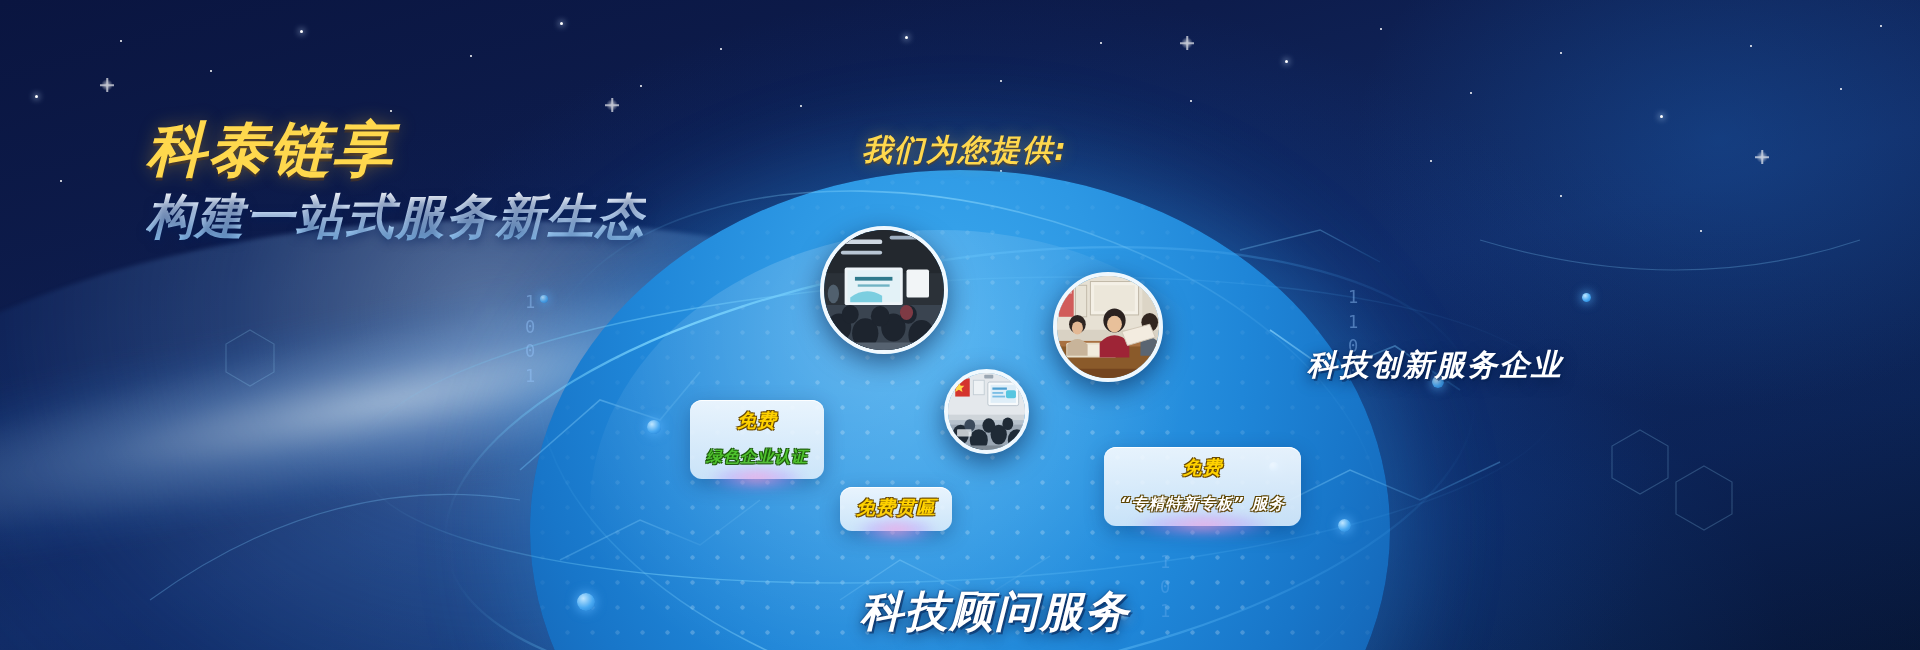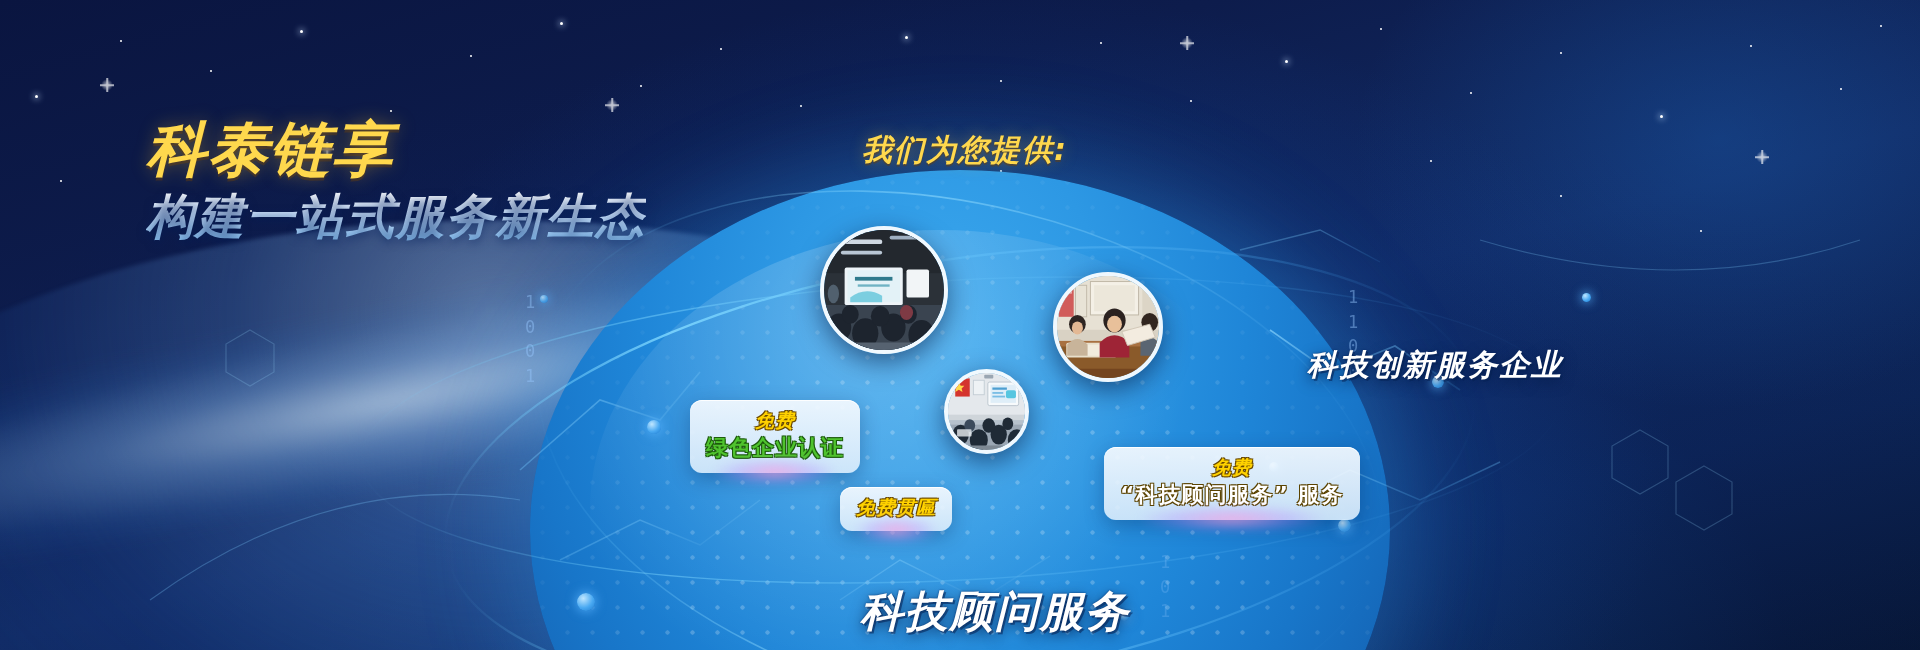--- a/index.html
+++ b/index.html
@@ -146,22 +146,22 @@
     box-shadow:0 6px 20px rgba(0,30,80,.30), inset 0 1px 0 rgba(255,255,255,.9);
     padding:9px 16px 11px; text-align:center; white-space:nowrap;
   }
   .badge .l1{
     font-size:19px; font-weight:700; font-style:italic; color:#ffd200;
     letter-spacing:1px; line-height:1.25;
     text-shadow:-1px -1px 0 #6b4a00, 1px -1px 0 #6b4a00, -1px 1px 0 #6b4a00, 1px 1px 0 #6b4a00;
     font-family:"DejaVu Sans","Liberation Sans",sans-serif;
   }
   .badge .l2{
-    font-size:22px; font-weight:700; 
-    letter-spacing:1px; line-height:1.3; margin-top:1px;
+    font-size:16px; font-weight:700; font-style:italic;
+    letter-spacing:1px; line-height:1.3; margin-top:14px;
     font-family:"DejaVu Sans","Liberation Sans",sans-serif;
   }
   .l2.green{ color:#4fc32e; text-shadow:-1px -1px 0 #1d5c0c,1px -1px 0 #1d5c0c,-1px 1px 0 #1d5c0c,1px 1px 0 #1d5c0c; }
   .l2.gold { color:#ffd200; text-shadow:-1px -1px 0 #6b4a00,1px -1px 0 #6b4a00,-1px 1px 0 #6b4a00,1px 1px 0 #6b4a00; }
   .l2.white{ color:#ffffff; text-shadow:-1px -1px 0 #5b4300,1px -1px 0 #5b4300,-1px 1px 0 #5b4300,1px 1px 0 #5b4300; }
 
   .bdg1{ left:690px; top:400px; }
   .bdg2{ left:840px; top:487px; }
   .bdg3{ left:1104px; top:447px; }
 
@@ -400,17 +400,17 @@
     <div class="badge-glow"></div>
   </div>
 
   <div class="badge bdg2">
     <div class="l1">免费贯匾</div>
     <div class="badge-glow"></div>
   </div>
 
   <div class="badge bdg3">
     <div class="l1">免费</div>
-    <div class="l2 white">“科技顾问服务” 服务</div>
+    <div class="l2 white">“专精特新专板” 服务</div>
     <div class="badge-glow"></div>
   </div>
 
 </div>
 
 </body></html>

